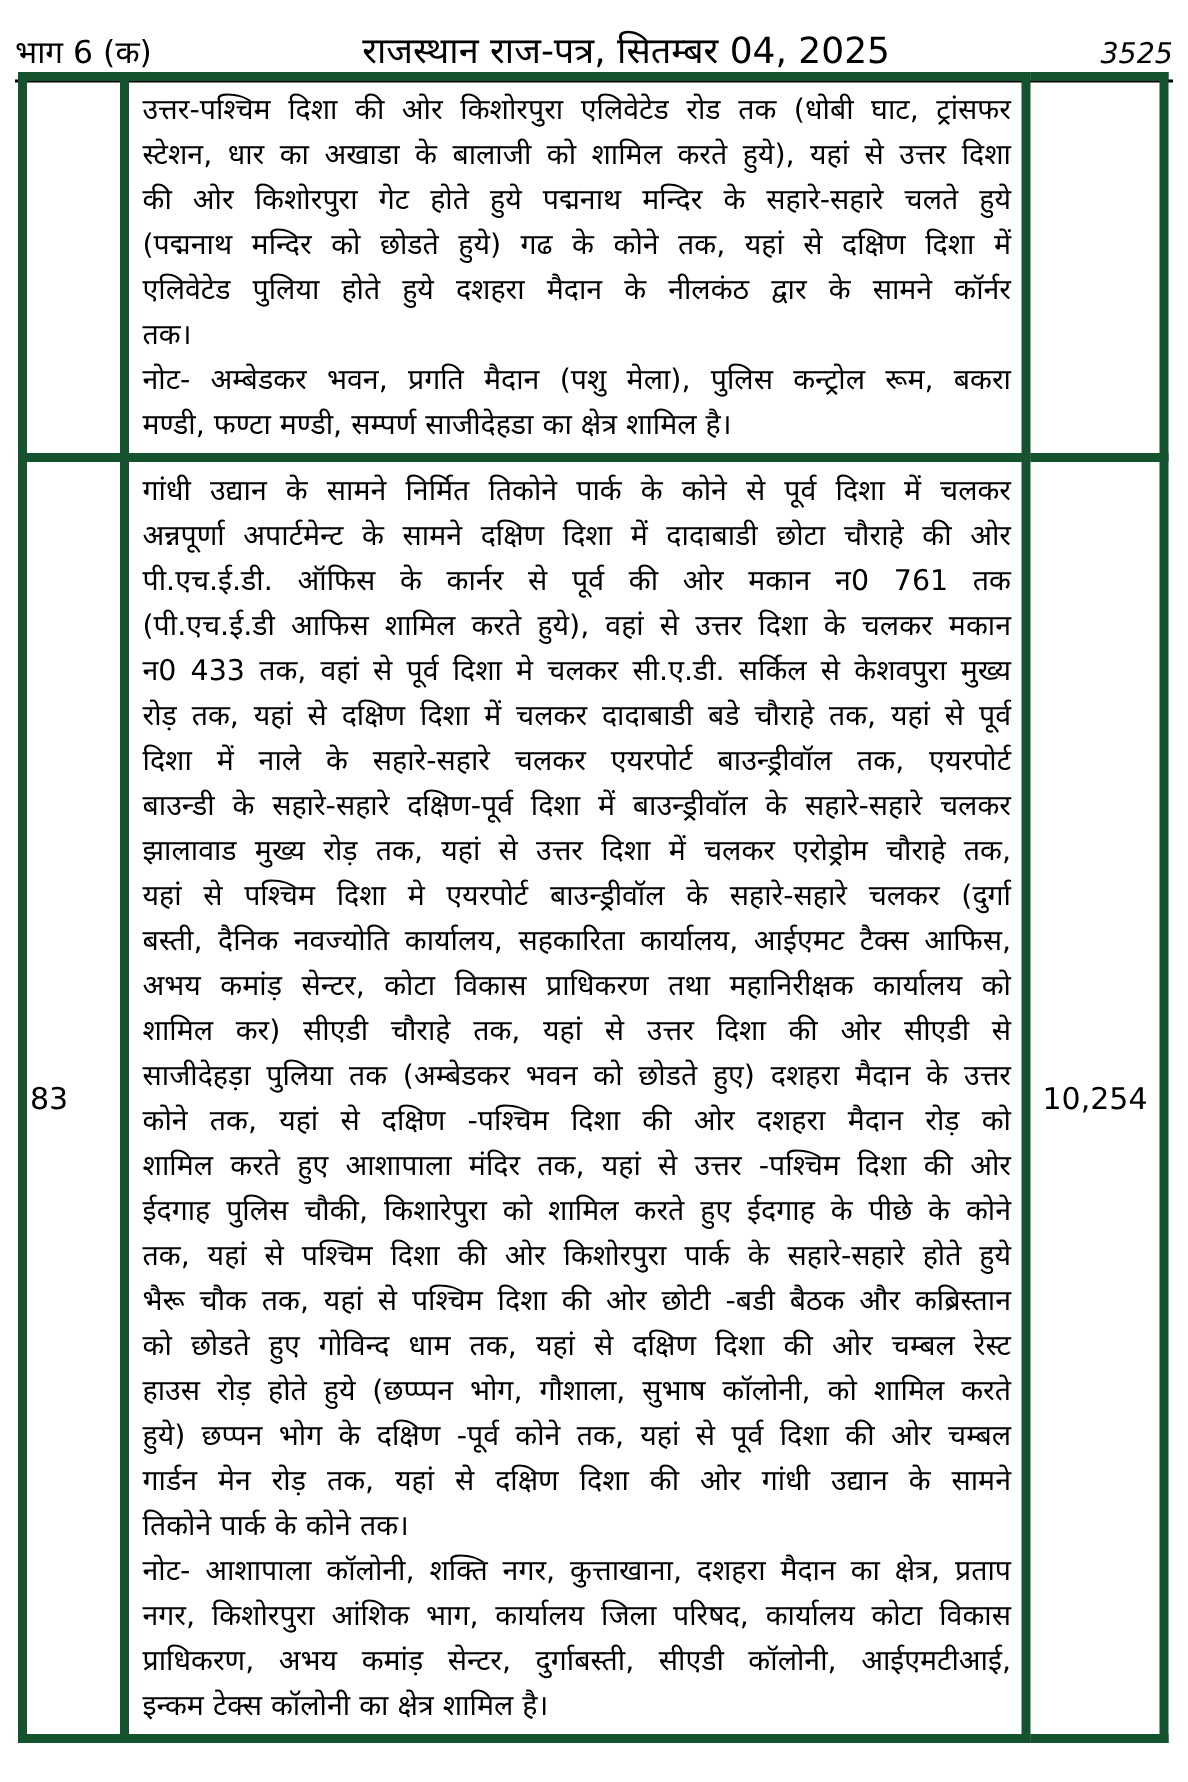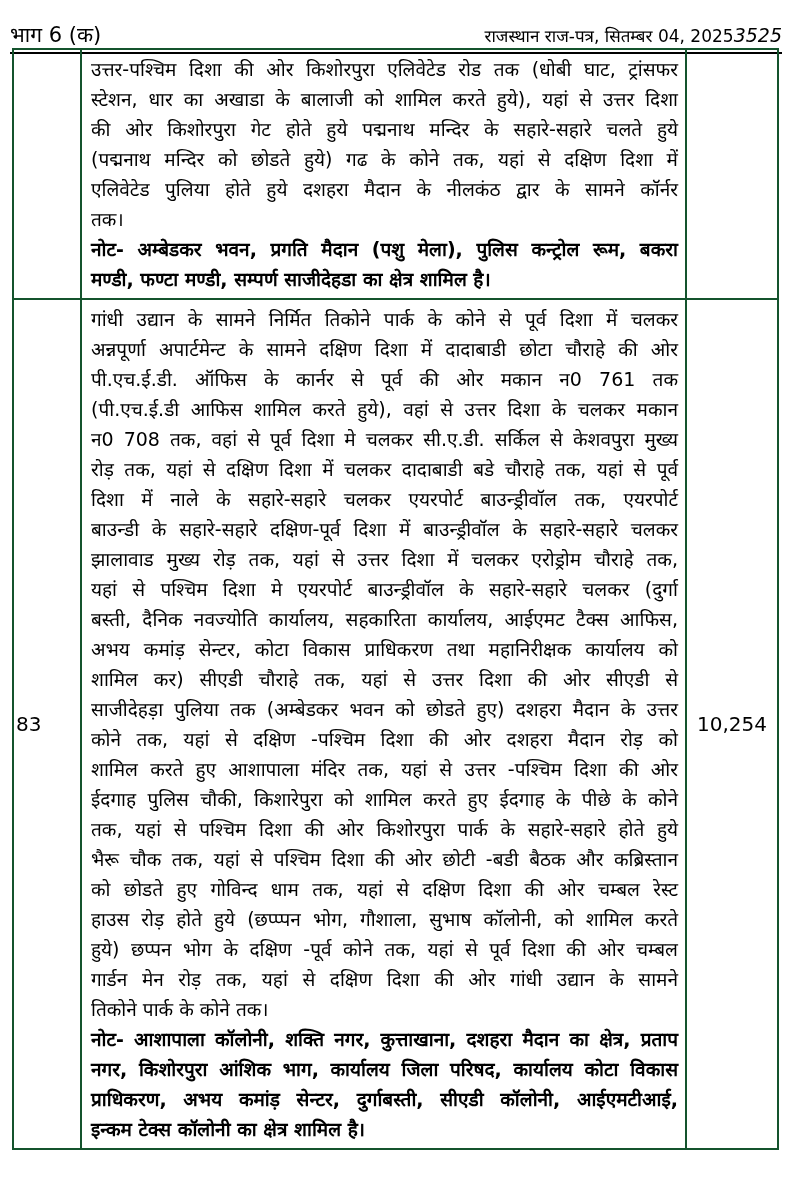--- a/index.html
+++ b/index.html
@@ -29,38 +29,38 @@
     border-bottom: 2px solid #000;
     padding-bottom: 4px;
   }
   .header-left {
     flex: 0 0 auto;
     font-size: 21px;
     margin-top: 12px;
   }
   .header-center {
     flex: 1 1 auto;
-    text-align: right;
-    font-size: 17px;
+    text-align: center;
+    font-size: 24px;
   }
   .header-right {
     flex: 0 0 auto;
     font-size: 19px;
     font-style: italic;
   }
   table.gazette {
     position: absolute;
     left: 12px;
     top: 48px;
     width: 767px;
     border-collapse: collapse;
     table-layout: fixed;
   }
   table.gazette td {
-    border: 2px solid #14532d;
+    border: 6px solid #14532d;
     vertical-align: middle;
     overflow: hidden;
   }
   .serial-cell {
     text-align: left;
     font-size: 20px;
     padding: 2px;
   }
   .desc-cell {
     padding: 4px 7px 4px 9px;
@@ -75,21 +75,21 @@
   }
   .line {
     text-align: justify;
     text-align-last: justify;
     white-space: normal;
   }
   .line.endline {
     text-align-last: left;
   }
   .line.note {
-    font-weight: bold;
+    font-weight: normal;
   }
 </style>
 </head>
 <body>
 
 <div class="page">
 
   <div class="header">
     <span class="header-left">भाग 6 (क)</span>
     <span class="header-center">राजस्थान राज-पत्र, सितम्बर 04, 2025</span>
@@ -117,21 +117,21 @@
           </td>
           <td class="area-cell"></td>
         </tr>
         <tr>
           <td class="serial-cell">83</td>
           <td class="desc-cell">
             <div class="line">गांधी उद्यान के सामने निर्मित तिकोने पार्क के कोने से पूर्व दिशा में चलकर</div>
             <div class="line">अन्नपूर्णा अपार्टमेन्ट के सामने दक्षिण दिशा में दादाबाडी छोटा चौराहे की ओर</div>
             <div class="line">पी.एच.ई.डी. ऑफिस के कार्नर से पूर्व की ओर मकान न0 761 तक</div>
             <div class="line">(पी.एच.ई.डी आफिस शामिल करते हुये), वहां से उत्तर दिशा के चलकर मकान</div>
-            <div class="line">न0 708 तक, वहां से पूर्व दिशा मे चलकर सी.ए.डी. सर्किल से केशवपुरा मुख्य</div>
+            <div class="line">न0 433 तक, वहां से पूर्व दिशा मे चलकर सी.ए.डी. सर्किल से केशवपुरा मुख्य</div>
             <div class="line">रोड़ तक, यहां से दक्षिण दिशा में चलकर दादाबाडी बडे चौराहे तक, यहां से पूर्व</div>
             <div class="line">दिशा में नाले के सहारे-सहारे चलकर एयरपोर्ट बाउन्ड्रीवॉल तक, एयरपोर्ट</div>
             <div class="line">बाउन्डी के सहारे-सहारे दक्षिण-पूर्व दिशा में बाउन्ड्रीवॉल के सहारे-सहारे चलकर</div>
             <div class="line">झालावाड मुख्य रोड़ तक, यहां से उत्तर दिशा में चलकर एरोड्रोम चौराहे तक,</div>
             <div class="line">यहां से पश्चिम दिशा मे एयरपोर्ट बाउन्ड्रीवॉल के सहारे-सहारे चलकर (दुर्गा</div>
             <div class="line">बस्ती, दैनिक नवज्योति कार्यालय, सहकारिता कार्यालय, आईएमट टैक्स आफिस,</div>
             <div class="line">अभय कमांड़ सेन्टर, कोटा विकास प्राधिकरण तथा महानिरीक्षक कार्यालय को</div>
             <div class="line">शामिल कर) सीएडी चौराहे तक, यहां से उत्तर दिशा की ओर सीएडी से</div>
             <div class="line">साजीदेहड़ा पुलिया तक (अम्बेडकर भवन को छोडते हुए) दशहरा मैदान के उत्तर</div>
             <div class="line">कोने तक, यहां से दक्षिण -पश्चिम दिशा की ओर दशहरा मैदान रोड़ को</div>

